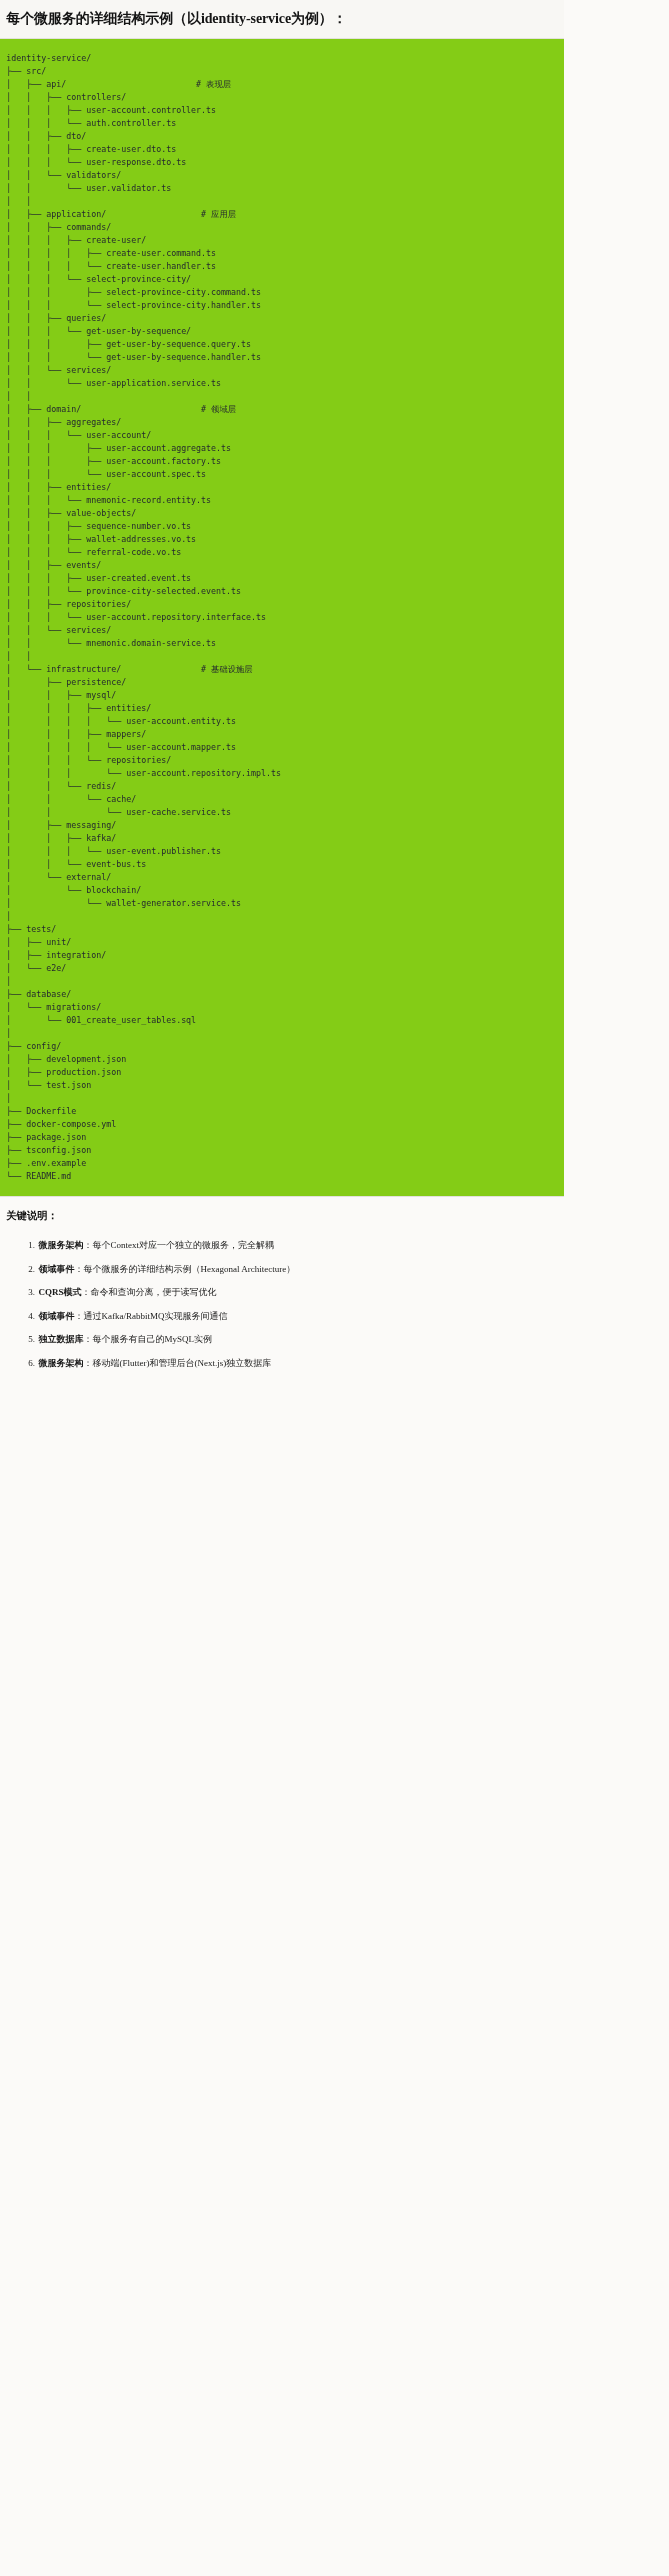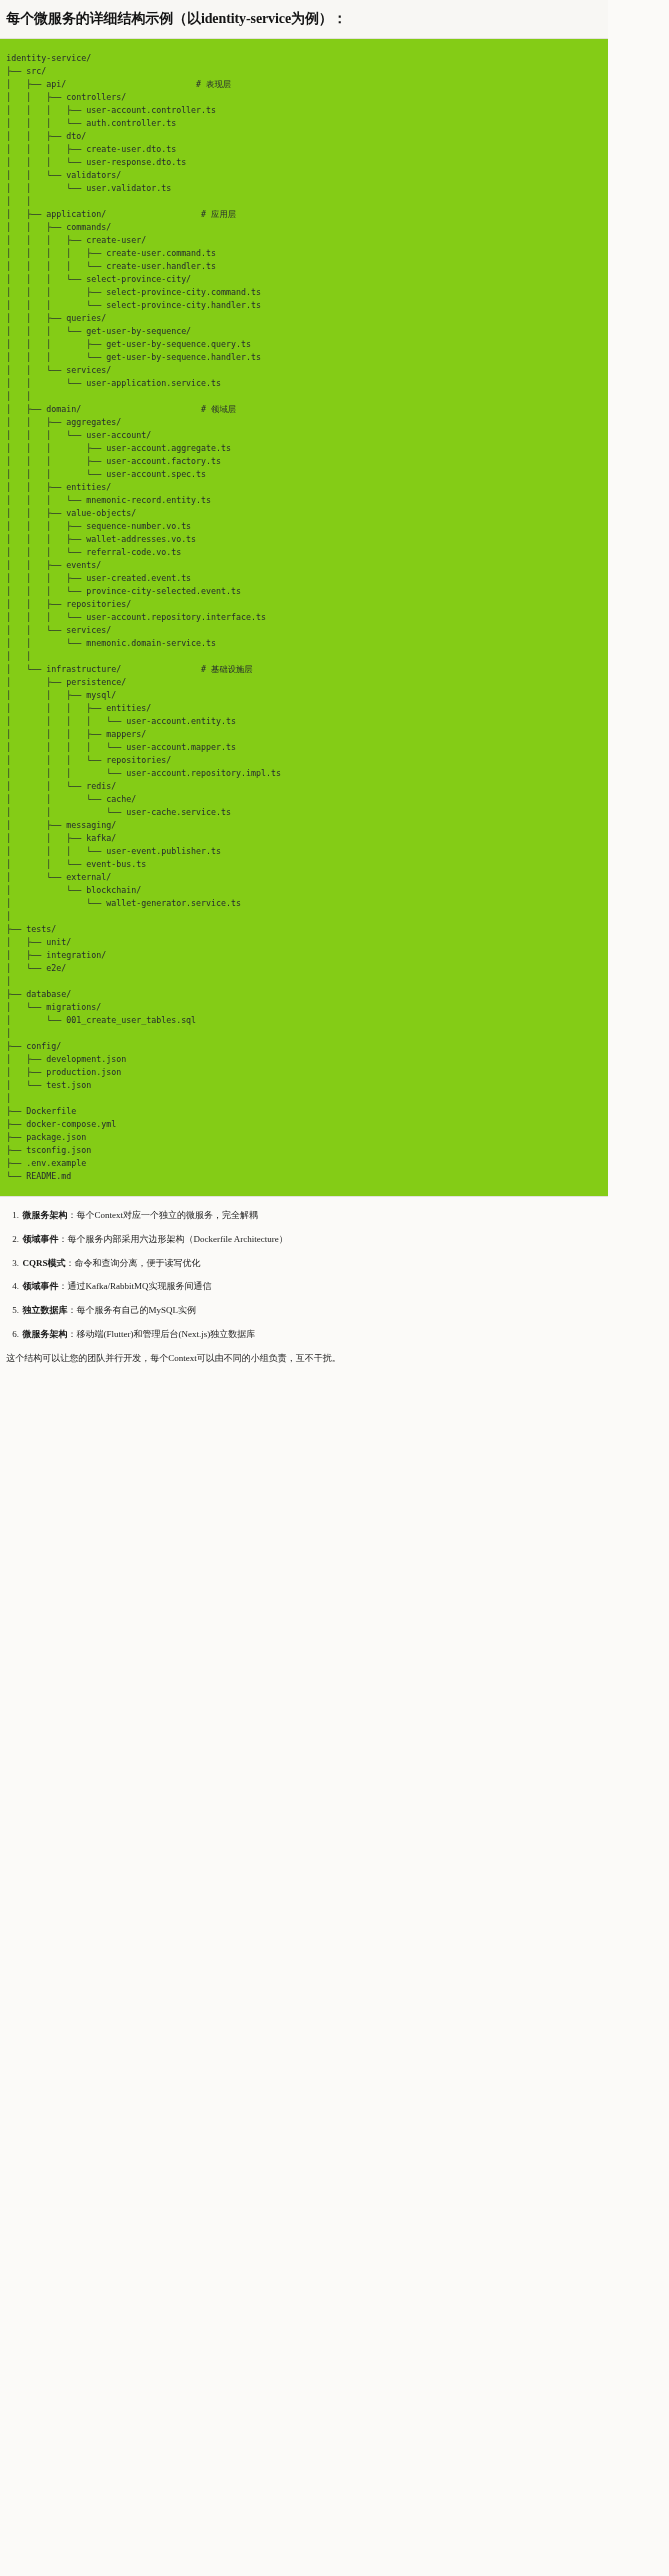--- a/index.html
+++ b/index.html
@@ -8,21 +8,21 @@
     padding: 0;
     background: #fbfaf8;
   }
   body {
     width: 669px;
     font-family: "Liberation Serif", "DejaVu Serif", serif;
     color: #1a1a1a;
     -webkit-font-smoothing: antialiased;
   }
   .page {
-    width: 608px;
+    width: 564px;
     box-sizing: border-box;
     background: #fbfaf8;
     position: relative;
   }
   
   .doc-header {
     padding: 10px 6.3px 8.8px 6.3px;
     background: #f8f7f4;
     border-bottom: 0.6px solid #e3e1dc;
   }
@@ -57,21 +57,21 @@
     background: #fbfaf8;
   }
   .keys-title {
     font-size: 10.3px;
     font-weight: bold;
     margin: 0 0 10px 0;
     line-height: 1.3;
     color: #111;
   }
   ol.keys {
-    margin: 0;
+    margin: 16px;
     padding: 0 0 0 15px;
     list-style: decimal;
     font-size: 9px;
     line-height: 1.45;
   }
   ol.keys > li {
     margin: 0 0 10.6px 0;
     padding-left: 1.3px;
   }
   ol.keys > li:last-child { margin-bottom: 0; }
@@ -178,25 +178,25 @@
 │
 ├── Dockerfile
 ├── docker-compose.yml
 ├── package.json
 ├── tsconfig.json
 ├── .env.example
 └── README.md</pre>
   </div>
 
   <div class="keys-block">
+    <div class="keys-title">关键说明：</div>
     <ol class="keys">
       <li><b>微服务架构</b><span>：</span><span>每个Context对应一个独立的微服务，完全解耦</span></li>
-      <li><b>领域事件</b><span>：</span><span>每个服务内部采用六边形架构（Dockerfile Architecture）</span></li>
+      <li><b>领域事件</b><span>：</span><span>每个微服务的详细结构示例（Hexagonal Architecture）</span></li>
       <li><b>CQRS模式</b><span>：</span><span>命令和查询分离，便于读写优化</span></li>
       <li><b>领域事件</b><span>：</span><span>通过Kafka/RabbitMQ实现服务间通信</span></li>
       <li><b>独立数据库</b><span>：</span><span>每个服务有自己的MySQL实例</span></li>
       <li><b>微服务架构</b><span>：</span><span>移动端(Flutter)和管理后台(Next.js)独立数据库</span></li>
     </ol>
-    <p class="closing">这个结构可以让您的团队并行开发，每个Context可以由不同的小组负责，互不干扰。</p>
   </div>
 
 </div>
 
 
 </body></html>

